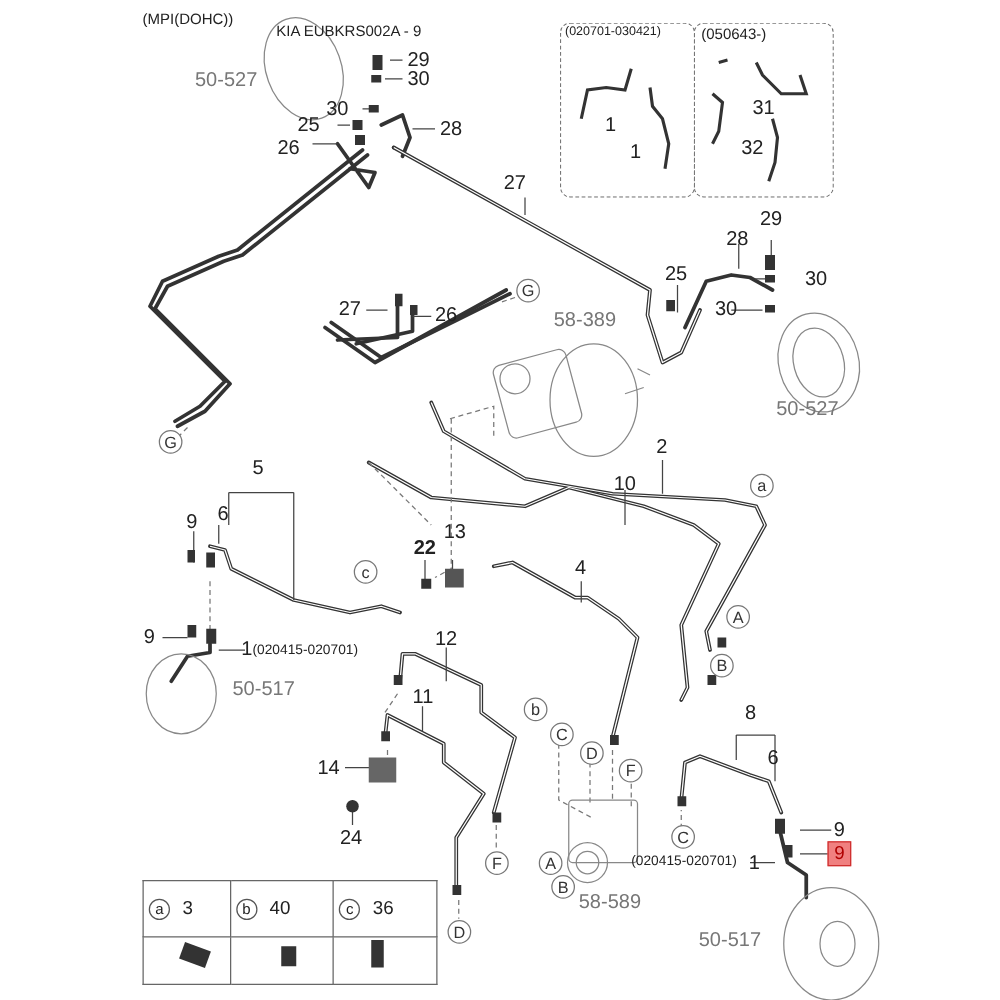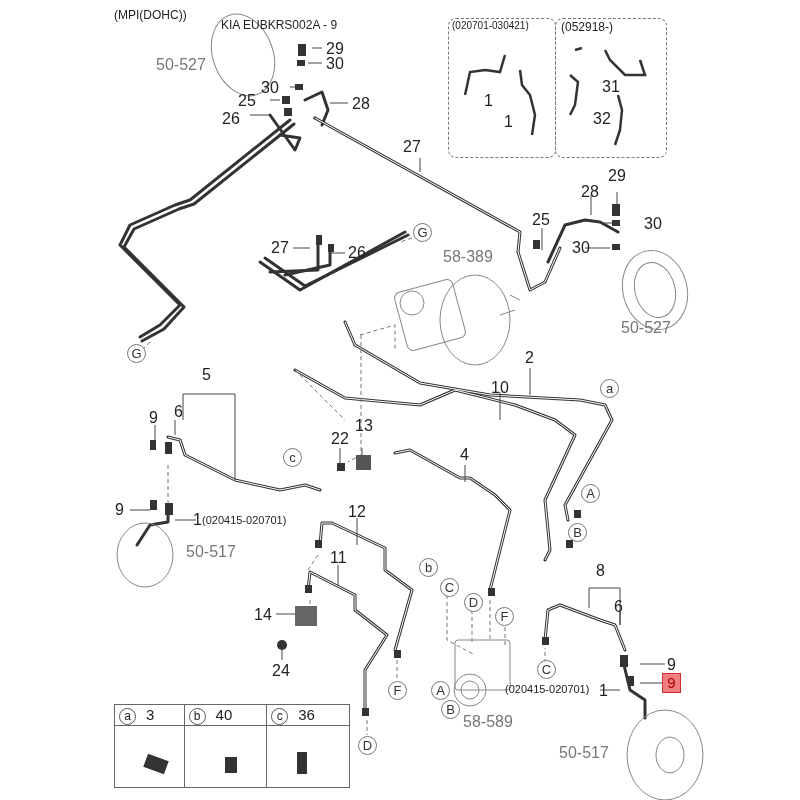--- a/index.html
+++ b/index.html
@@ -7,21 +7,21 @@
   #stage{position:absolute;left:0;top:0;width:800px;height:725px;}
   .lbl{position:absolute;font-family:"Liberation Sans",sans-serif;color:#222;font-size:16px;line-height:1;white-space:nowrap;}
   .ref{color:#777;font-size:16px;}
   .small{font-size:11px;}
   .title{font-size:12px;color:#222;}
   .circ{position:absolute;width:17px;height:17px;border:1px solid #777;border-radius:50%;text-align:center;line-height:17px;font-size:13px;color:#333;background:#fff;font-family:"Liberation Sans",sans-serif;}
   .hl{position:absolute;background:#f08080;border:1px solid #d03030;color:#b00000;font-size:15px;width:17px;height:18px;line-height:18px;text-align:center;font-family:"Liberation Sans",sans-serif;}
   .dash-box{position:absolute;border:1px dashed #777;border-radius:8px;}
   table.legend{position:absolute;left:114px;top:704px;width:236px;height:84px;border-collapse:collapse;}
   table.legend td{border:1px solid #666;font-size:15px;color:#222;font-family:"Liberation Sans",sans-serif;}
-  table.legend td.hd{height:20px;padding:0 4px;}
+  table.legend td.hd{height:20px;padding:12px 4px;}
   .lg-circ{display:inline-block;width:15px;height:15px;border:1px solid #555;border-radius:50%;text-align:center;line-height:14px;font-size:12px;margin-right:10px;}
   svg{position:absolute;left:0;top:0;}
 </style>
 </head>
 <body>
 
 <div id="stage">
 
 <svg width="800" height="800" viewBox="0 0 800 800">
   <g fill="none" stroke="#333" stroke-width="3" stroke-linejoin="round" stroke-linecap="round">
@@ -160,21 +160,21 @@
     <rect x="297" y="752" width="10" height="22"></rect>
   </g>
 </svg>
 
 <span class="lbl title" style="left:114px;top:9px;">(MPI(DOHC))</span>
 <span class="lbl title" style="left:221px;top:19px;">KIA EUBKRS002A - 9</span>
 
 <div class="dash-box" style="left:448px;top:18px;width:106px;height:138px;"></div>
 <div class="dash-box" style="left:555px;top:18px;width:110px;height:138px;"></div>
 <span class="lbl small" style="left:452px;top:21px;font-size:10px;">(020701-030421)</span>
-<span class="lbl small" style="left:561px;top:21px;font-size:12px;">(052918-)</span>
+<span class="lbl small" style="left:561px;top:21px;font-size:12px;">(050643-)</span>
 <span class="lbl" style="left:484px;top:93px;">1</span>
 <span class="lbl" style="left:504px;top:114px;">1</span>
 <span class="lbl" style="left:602px;top:79px;">31</span>
 <span class="lbl" style="left:593px;top:111px;">32</span>
 
 <span class="lbl ref" style="left:156px;top:57px;">50-527</span>
 <span class="lbl" style="left:326px;top:41px;">29</span>
 <span class="lbl" style="left:326px;top:56px;">30</span>
 <span class="lbl" style="left:261px;top:80px;">30</span>
 <span class="lbl" style="left:238px;top:93px;">25</span>
@@ -201,21 +201,21 @@
 <span class="lbl" style="left:115px;top:502px;">9</span>
 <span class="lbl" style="left:193px;top:512px;">1</span>
 <span class="lbl small" style="left:202px;top:515px;font-size:11px;">(020415-020701)</span>
 <span class="lbl ref" style="left:186px;top:544px;">50-517</span>
 <span class="circ" style="left:283px;top:448px;">c</span>
 
 <span class="lbl" style="left:525px;top:350px;">2</span>
 <span class="lbl" style="left:491px;top:380px;">10</span>
 <span class="circ" style="left:600px;top:379px;">a</span>
 <span class="lbl" style="left:355px;top:418px;">13</span>
-<span class="lbl" style="left:331px;top:431px;">22</span>
+<span class="lbl" style="left:331px;top:431px;font-weight:bold;">22</span>
 <span class="lbl" style="left:460px;top:447px;">4</span>
 <span class="circ" style="left:581px;top:484px;">A</span>
 <span class="circ" style="left:568px;top:523px;">B</span>
 
 <span class="lbl" style="left:348px;top:504px;">12</span>
 <span class="lbl" style="left:330px;top:550px;">11</span>
 <span class="circ" style="left:419px;top:558px;">b</span>
 <span class="lbl" style="left:254px;top:607px;">14</span>
 <span class="lbl" style="left:272px;top:663px;">24</span>
 <span class="circ" style="left:388px;top:681px;">F</span>

